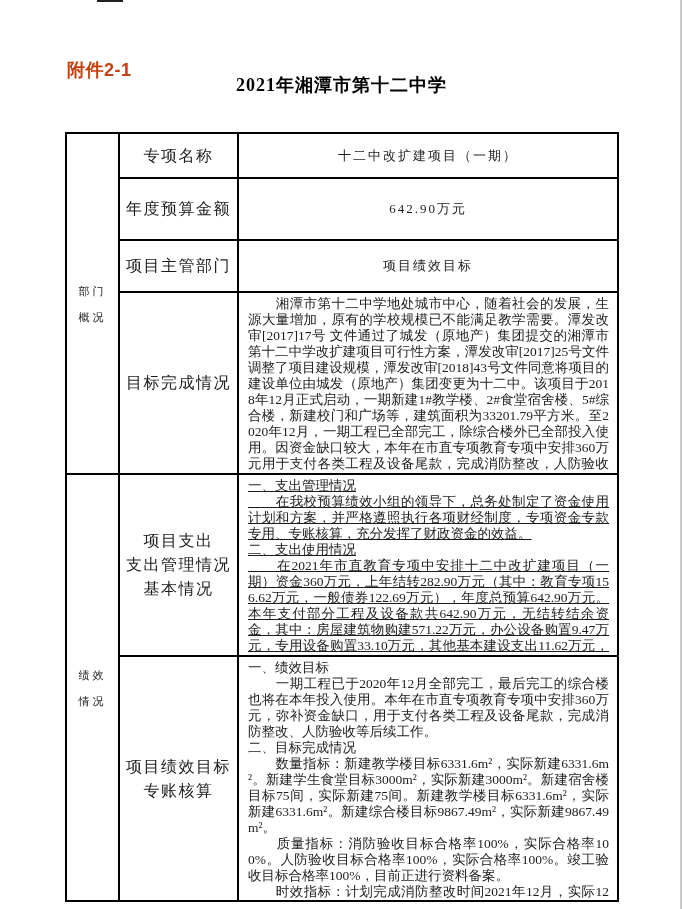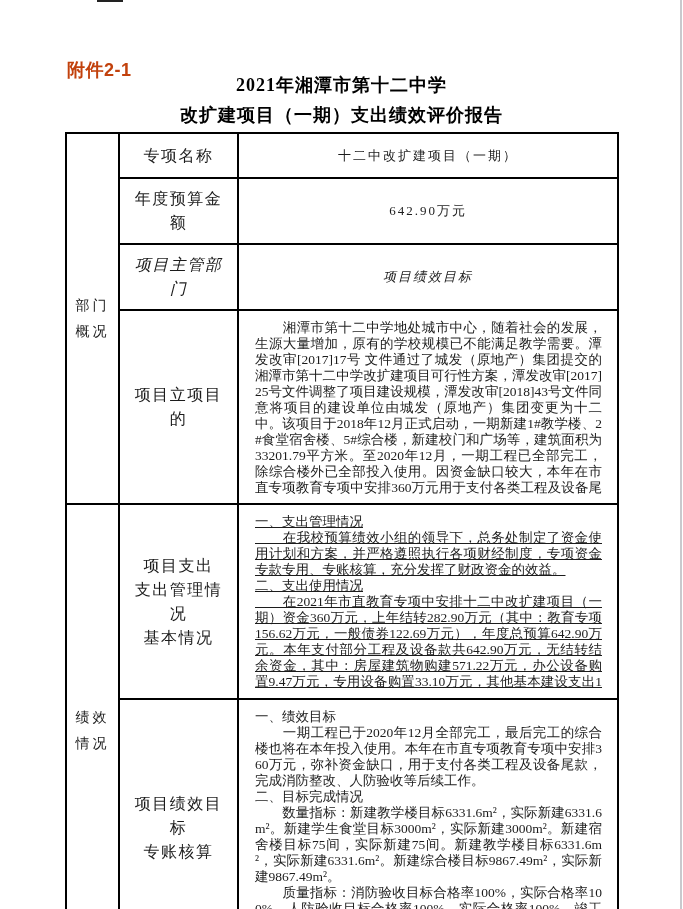--- a/index.html
+++ b/index.html
@@ -29,26 +29,26 @@
     text-align:center;font-weight:bold;color:#000;
     font-size:18px;line-height:30px;letter-spacing:1px;
   }
   table.report{
     position:absolute;left:65px;top:132px;
     border-collapse:collapse;table-layout:fixed;
     width:552px;
   }
   table.report td{
     border:2px solid #000;
-    padding:8px;
+    padding:1px;
     vertical-align:middle;
   }
   td.c-group{
     text-align:center;
-    font-size:14px;letter-spacing:3px;
+    font-size:11px;letter-spacing:3px;
     white-space:pre-line;
     line-height:26px;
   }
   td.c-label{
     text-align:center;
     font-size:16px;letter-spacing:1.5px;
     white-space:pre-line;
     line-height:24px;
   }
   td.c-value{
@@ -76,46 +76,45 @@
 
 <div class="page">
 
   <div class="scan-artifact"></div>
   <div class="edge-shadow"></div>
 
   <div class="attachment">附件2-1</div>
 
   <div class="title">
     <div>2021年湘潭市第十二中学</div>
-    <div>改扩建项目（一期）支出绩效评价报告</div>
   </div>
 
   <table class="report">
     <colgroup>
       <col style="width:53px">
       <col style="width:119px">
       <col style="width:380px">
     </colgroup>
     <tbody>
         <tr style="height:45px;">
       <td class="c-group" rowspan="4">部门
 概况</td>
       <td class="c-label">专项名称</td>
       <td class="c-value">十二中改扩建项目（一期）</td>
     </tr>
-    <tr style="height:45px;">
+    <tr style="height:62px;">
       <td class="c-label">年度预算金额</td>
       <td class="c-value">642.90万元</td>
     </tr>
-    <tr style="height:52px;font-style:italic;">
+    <tr style="height:52px;">
       <td class="c-label">项目主管部门</td>
       <td class="c-value">项目绩效目标</td>
     </tr>
     <tr style="height:182px;">
-      <td class="c-label">项目立项目的</td>
+      <td class="c-label">目标完成情况</td>
       <td class="c-text">
         <div class="text-inner h-r4">　　湘潭市第十二中学地处城市中心，随着社会的发展，生源大量增加，原有的学校规模已不能满足教学需要。潭发改审[2017]17号 文件通过了城发（原地产）集团提交的湘潭市第十二中学改扩建项目可行性方案，潭发改审[2017]25号文件调整了项目建设规模，潭发改审[2018]43号文件同意将项目的建设单位由城发（原地产）集团变更为十二中。该项目于2018年12月正式启动，一期新建1#教学楼、2#食堂宿舍楼、5#综合楼，新建校门和广场等，建筑面积为33201.79平方米。至2020年12月，一期工程已全部完工，除综合楼外已全部投入使用。因资金缺口较大，本年在市直专项教育专项中安排360万元用于支付各类工程及设备尾款，完成消防整改，人防验收等后续</div>
       </td>
     </tr>
     <tr style="height:182px;">
       <td class="c-group" rowspan="2">绩效
 情况</td>
       <td class="c-label">项目支出
 支出管理情况
 基本情况</td>

